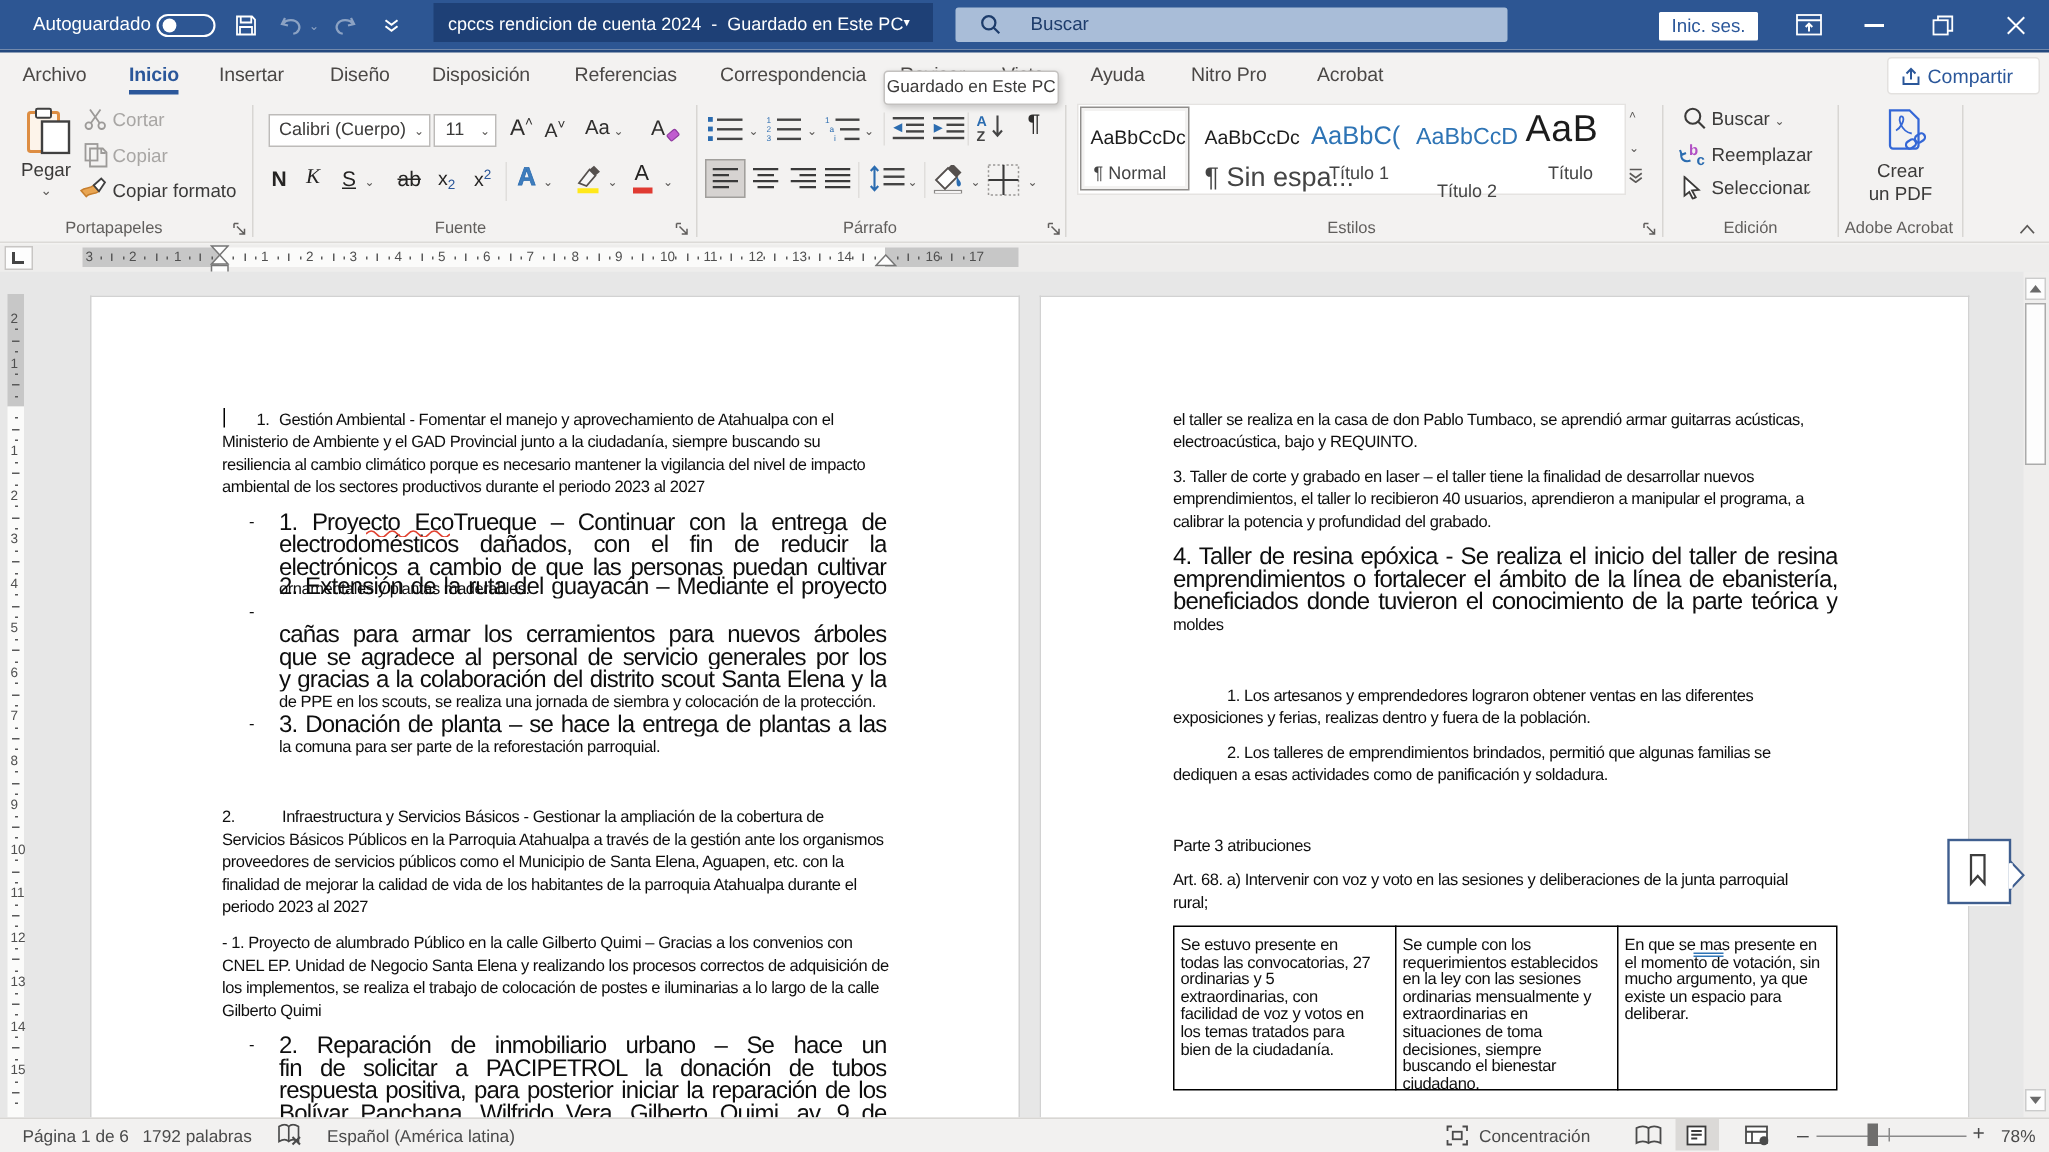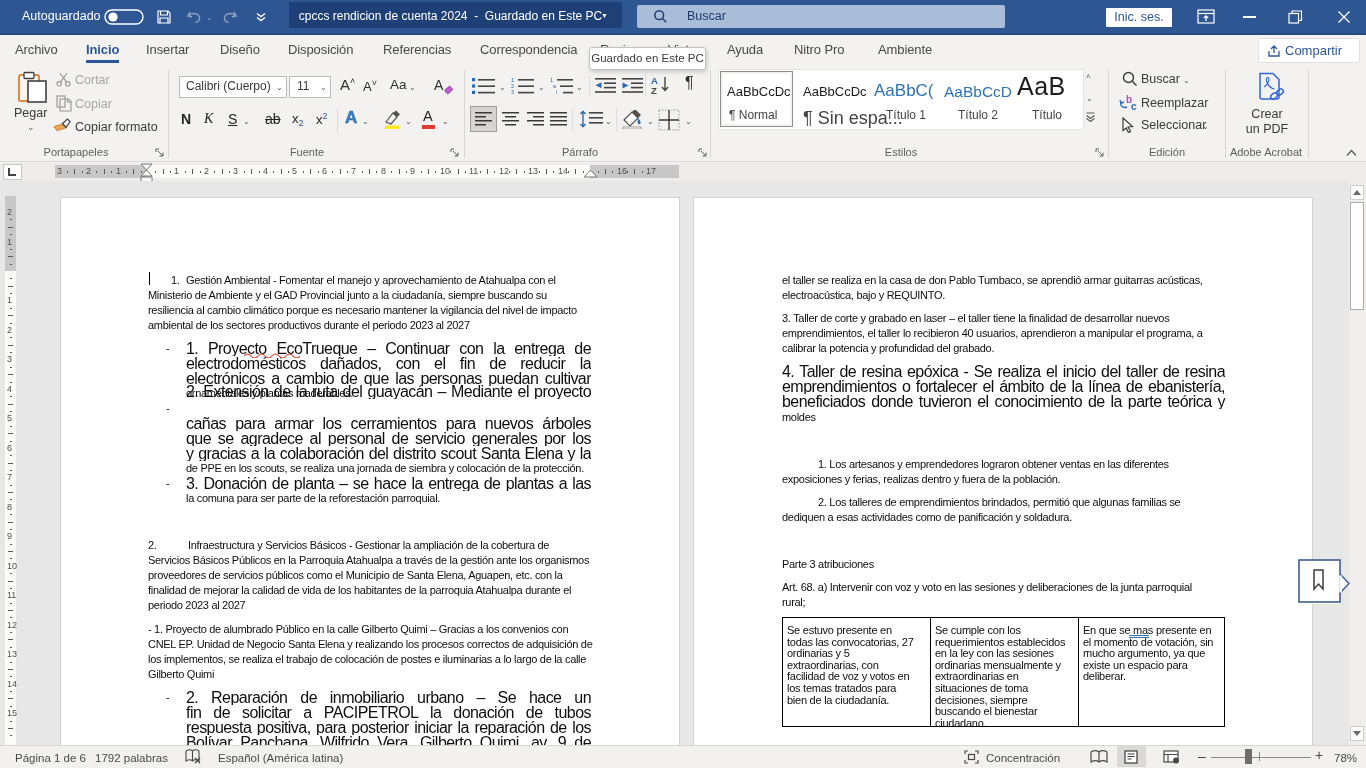--- a/index.html
+++ b/index.html
@@ -71,21 +71,21 @@
 <div class="ab" style="left:86px;top:60px;width:33px;height:3px;background:#2b579a"></div>
 <div class="tab" style="left:146px">Insertar</div>
 <div class="tab" style="left:220px">Diseño</div>
 <div class="tab" style="left:288px">Disposición</div>
 <div class="tab" style="left:383px">Referencias</div>
 <div class="tab" style="left:480px">Correspondencia</div>
 <div class="tab" style="left:600px">Revisar</div>
 <div class="tab" style="left:668px">Vista</div>
 <div class="tab" style="left:727px">Ayuda</div>
 <div class="tab" style="left:794px">Nitro Pro</div>
-<div class="tab" style="left:878px">Ambiente</div>
+<div class="tab" style="left:878px">Acrobat</div>
 <div class="ab" style="left:1258px;top:38px;width:102px;height:25px;background:#fff;border:1px solid #e3e1df;border-radius:3px"></div>
 <svg class="ab" style="left:1266px;top:43px" width="16" height="15" fill="none" stroke="#2b579a" stroke-width="1.3">
       <path d="M5 6 L8 3 L11 6 M8 3.2 V10"></path>
       <path d="M3 8 v5 h10 v-5"></path>
     </svg>
 <div class="ab" style="left:1285px;top:43px;color:#2b579a;font-size:13px">Compartir</div>
 
 <div class="ab" style="left:0;top:66px;width:1366px;height:96px;background:#f3f2f1;border-bottom:1px solid #dcdad7"></div>
 <div class="sep" style="left:168px;top:70px;height:88px"></div>
 <div class="sep" style="left:464px;top:70px;height:88px"></div>
@@ -291,21 +291,21 @@
 
 <div class="ab" style="left:718px;top:69px;width:366px;height:61px;background:#fff;border:1px solid #e5e3e1"></div>
 <div class="ab" style="left:720px;top:71px;width:73px;height:56px;background:#fff;border:1px solid #908e8c;box-shadow:inset 0 0 0 2px #f3f2f1"></div>
 <div class="ab btxt" style="left:727px;top:84px;font-size:13px;color:#1c1c1c">AaBbCcDc</div>
 <div class="ab btxt" style="left:729px;top:108px;font-size:12px;color:#444">¶ Normal</div>
 <div class="ab btxt" style="left:803px;top:84px;font-size:13px;color:#1c1c1c">AaBbCcDc</div>
 <div class="ab btxt" style="left:803px;top:108px;font-size:18px;color:#444">¶ Sin espa...</div>
 <div class="ab btxt" style="left:874px;top:81px;font-size:17px;color:#2e74b5">AaBbC(</div>
 <div class="ab btxt" style="left:886px;top:108px;font-size:12px;color:#444">Título 1</div>
 <div class="ab btxt" style="left:944px;top:83px;font-size:15.5px;color:#2e74b5">AaBbCcD</div>
-<div class="ab btxt" style="left:958px;top:108px;font-size:12px;color:#444">Título 2</div>
+<div class="ab btxt" style="left:958px;top:120px;font-size:12px;color:#444">Título 2</div>
 <div class="ab btxt" style="left:1017px;top:72px;font-size:25px;color:#1c1c1c;letter-spacing:0.5px">AaB</div>
 <div class="ab btxt" style="left:1032px;top:108px;font-size:12px;color:#444">Título</div>
 <div class="ab" style="left:1086px;top:72px;color:#5b5957;font-size:8px">˄</div>
 <div class="ab" style="left:1086px;top:94px;color:#5b5957;font-size:8px">⌄</div>
 <svg class="ab" style="left:1085px;top:112px" width="11" height="10" fill="none" stroke="#5b5957" stroke-width="1.1">
       <path d="M1.5 1 h8 M1.5 3.5 L5.5 6.5 L9.5 3.5 M1.5 6.5 L5.5 9.5 L9.5 6.5"></path>
     </svg>
 <div class="lbl" style="left:851px;top:146px;width:100px">Estilos</div>
 <svg class="ab" style="left:1095px;top:148px" width="9" height="9" fill="none" stroke="#605e5c" stroke-width="1">
       <path d="M1 1 h3 M1 1 v3 M3 3 l4.5 4.5 M8 4.5 v3.5 h-3.5 M8 8 l-1-1"></path>

